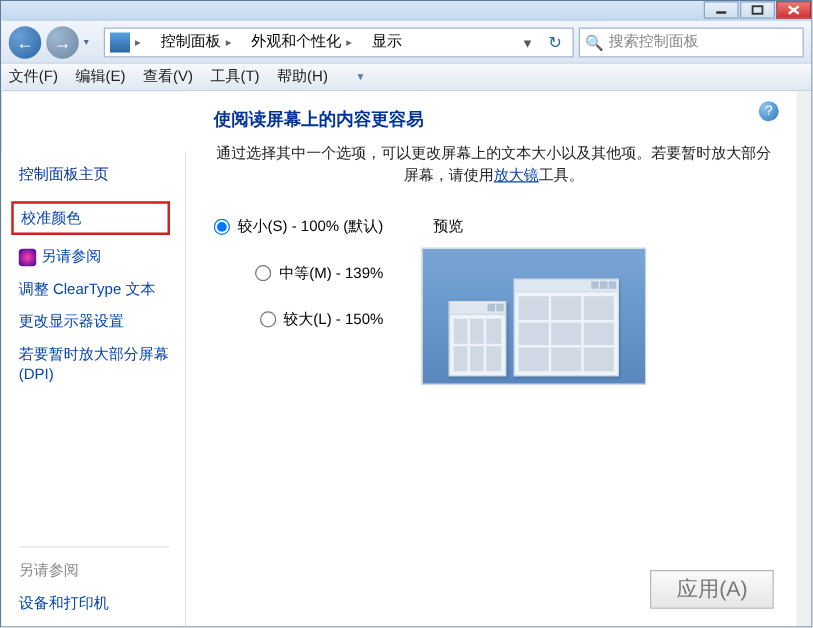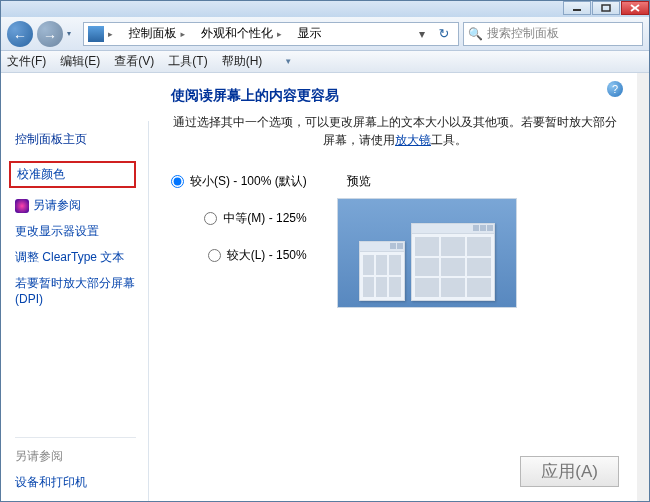--- a/index.html
+++ b/index.html
@@ -125,22 +125,22 @@
     <span class="mitem">工具(T)</span>
     <span class="mitem">帮助(H)</span>
     <span class="bullet">▼</span>
   </div>
 
   <div class="bodyarea">
     <div class="sidebar">
       <div class="side-head">控制面板主页</div>
       <div class="side-link sel">校准颜色</div>
       <div class="side-link"><span class="side-icon"></span><span>另请参阅</span></div>
+      <div class="side-link">调整 ClearType 文本</div>
       <div class="side-link">更改显示器设置</div>
-      <div class="side-link">调整 ClearType 文本</div>
       <div class="side-link">若要暂时放大部分屏幕(DPI)</div>
       <div class="side-divider-space"></div>
       <div class="side-subhead">另请参阅</div>
       <div class="side-link">设备和打印机</div>
     </div>
 
     <span class="cursor">↖</span>
 
     <div class="content">
       <div class="helpicon">?</div>
@@ -150,21 +150,21 @@
       </p>
 
       <div class="opts">
         <div class="opt-col">
           <label class="opt">
             <input type="radio" name="sz" checked="" style="">
             <span>较小(S) - 100% (默认)</span>
           </label>
           <label class="opt">
             <input type="radio" name="sz" style="">
-            <span>中等(M) - 125%</span>
+            <span>中等(M) - 139%</span>
           </label>
           <label class="opt">
             <input type="radio" name="sz" style="">
             <span>较大(L) - 150%</span>
           </label>
         </div>
         <div class="preview-col">
           <div class="preview-label">预览</div>
           <div class="preview-box">
             <div class="pv-win">

